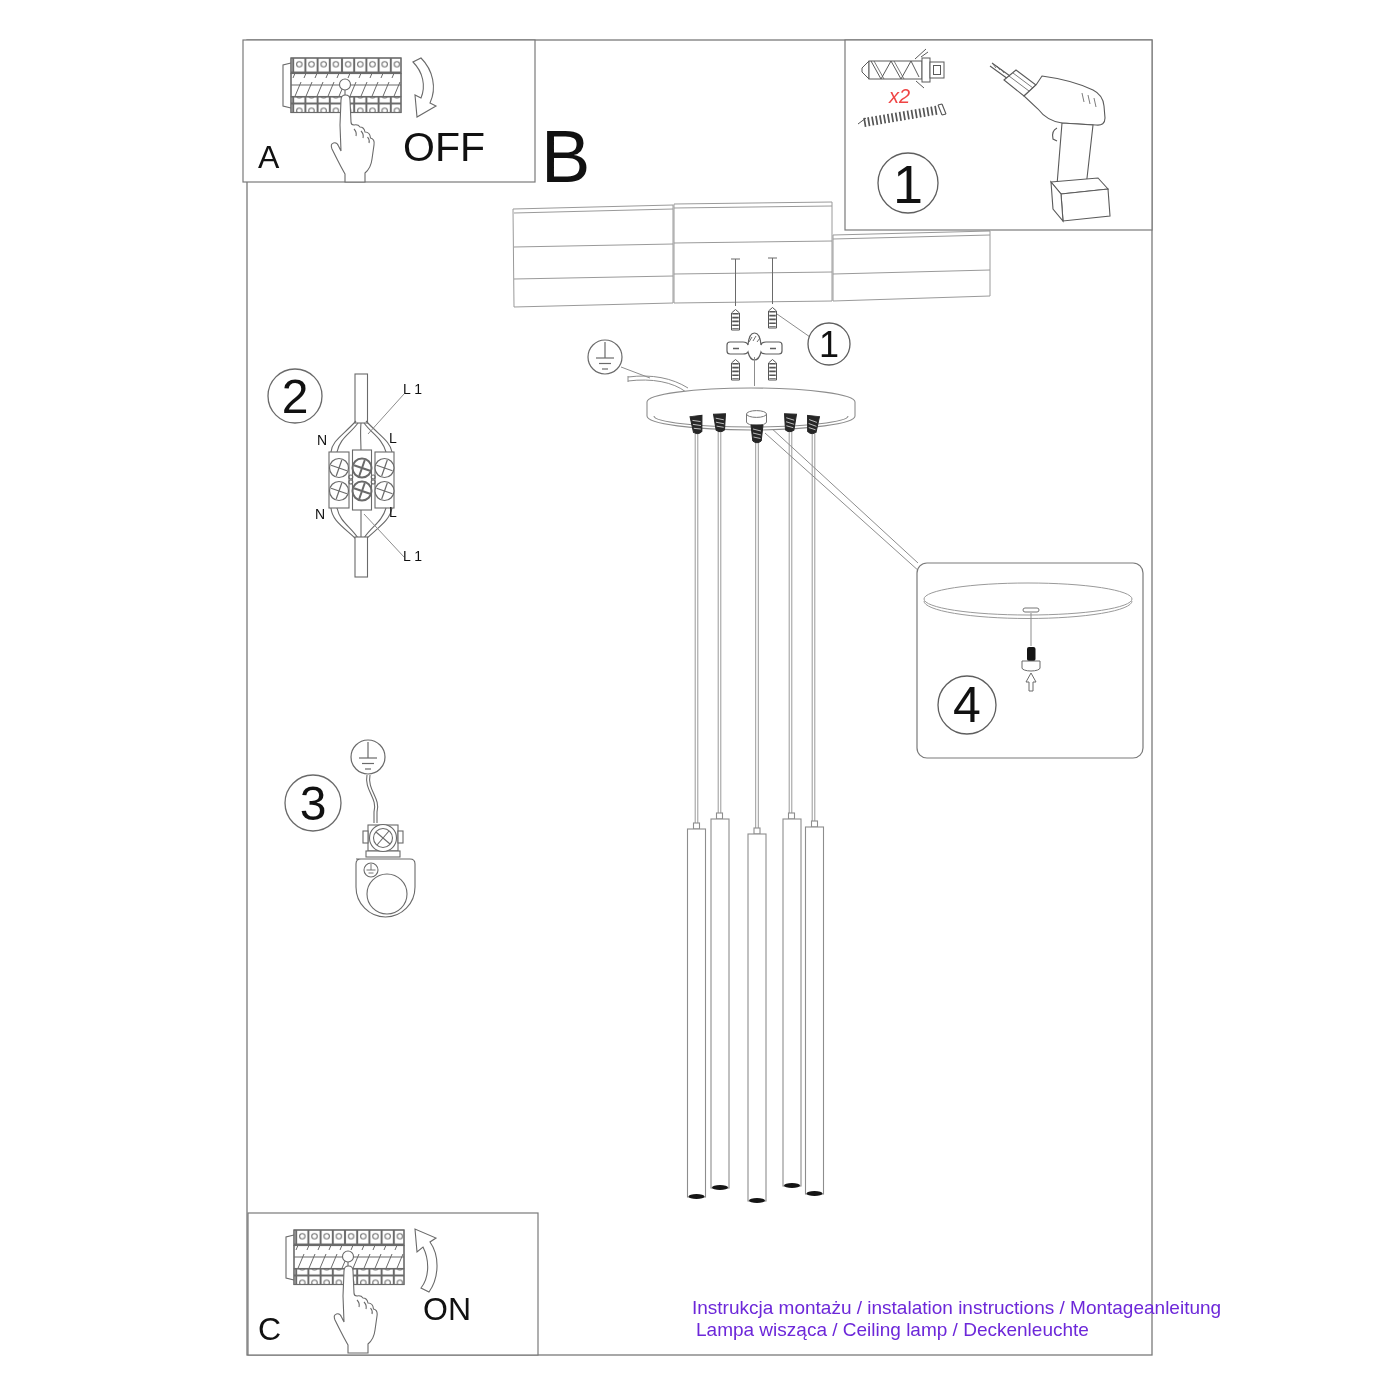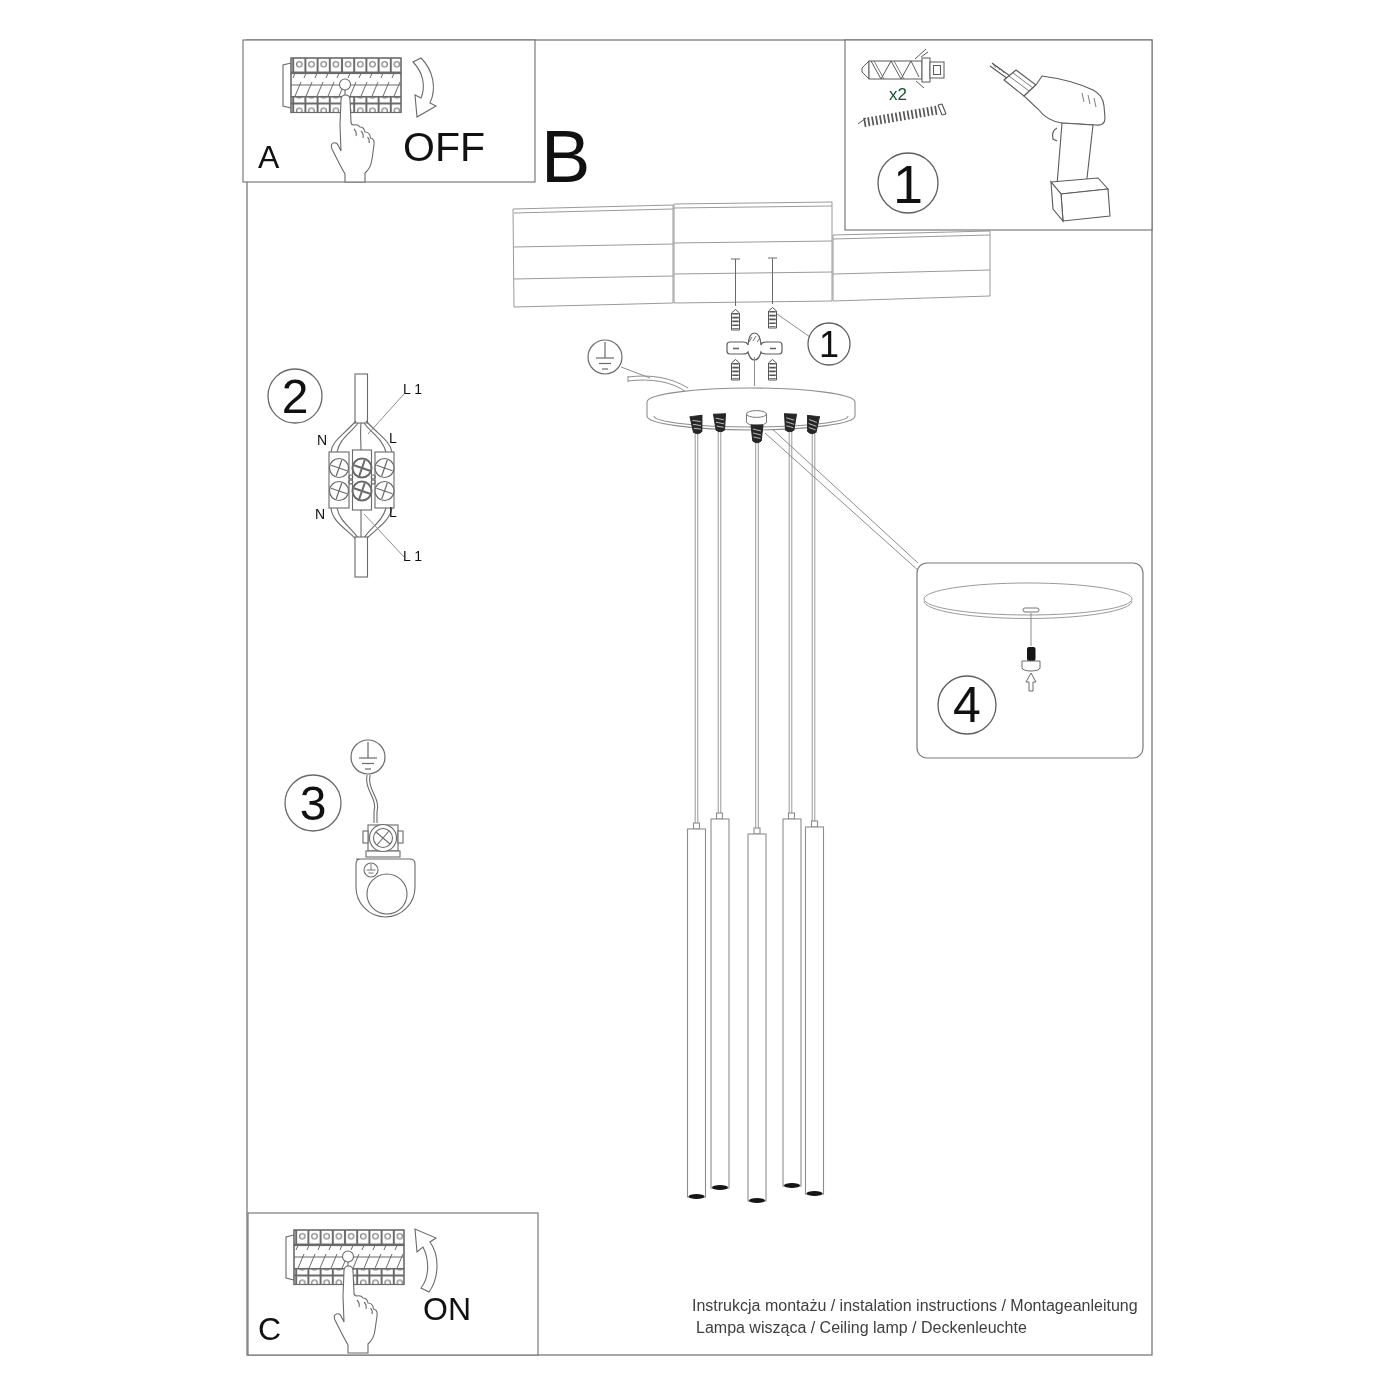--- a/index.html
+++ b/index.html
@@ -1,21 +1,21 @@
 <!DOCTYPE html>
 <html><head>
 <meta charset="utf-8">
 <style>
   html,body{margin:0;padding:0;background:#fff;}
   .page{position:relative;width:1400px;height:1400px;background:#ffffff;
         font-family:"Liberation Sans",sans-serif;overflow:hidden;}
   svg{position:absolute;left:0;top:0;}
   .lbl{position:absolute;color:#111;white-space:pre;}
   .ctr{text-align:center;}
-  .footer-line{position:absolute;color:#404040;font-size:16px;}
+  .footer-line{position:absolute;color:#6d28d9;font-size:19px;}
 </style>
 </head>
 <body>
 
 <div class="page">
 
 <svg width="1400" height="1400" viewBox="0 0 1400 1400">
   <defs>
 
     <pattern id="cellp" width="12.2" height="15.5" patternUnits="userSpaceOnUse">
@@ -319,21 +319,21 @@
     <circle cx="967" cy="705" r="29" fill="#fff" stroke="#5f5f5f" stroke-width="1.3"></circle>
   </g>
 </svg>
 
 <div class="lbl" style="left:258px;top:139px;font-size:32px;">A</div>
 <div class="lbl" style="left:403px;top:124px;font-size:41px;">OFF</div>
 
 <div class="lbl" style="left:541px;top:114px;font-size:74px;">B</div>
 
 <div class="lbl ctr" style="left:878px;top:155px;width:60px;line-height:58px;font-size:54px;">1</div>
-<div class="lbl" style="left:889px;top:85px;font-size:17px;color:#14532d;">x2</div>
+<div class="lbl" style="left:889px;top:85px;font-size:20px;color:#ef4444;font-style:italic;">x2</div>
 
 <div class="lbl ctr" style="left:808px;top:324px;width:42px;line-height:41px;font-size:36px;">1</div>
 
 <div class="lbl ctr" style="left:268px;top:370px;width:54px;line-height:53px;font-size:48px;">2</div>
 <div class="lbl ctr" style="left:285px;top:776px;width:56px;line-height:55px;font-size:48px;">3</div>
 <div class="lbl ctr" style="left:938px;top:677px;width:58px;line-height:57px;font-size:50px;">4</div>
 
 <div class="lbl" style="left:403px;top:381px;font-size:14px;">L 1</div>
 <div class="lbl" style="left:317px;top:432px;font-size:14px;">N</div>
 <div class="lbl" style="left:389px;top:430px;font-size:14px;">L</div>

